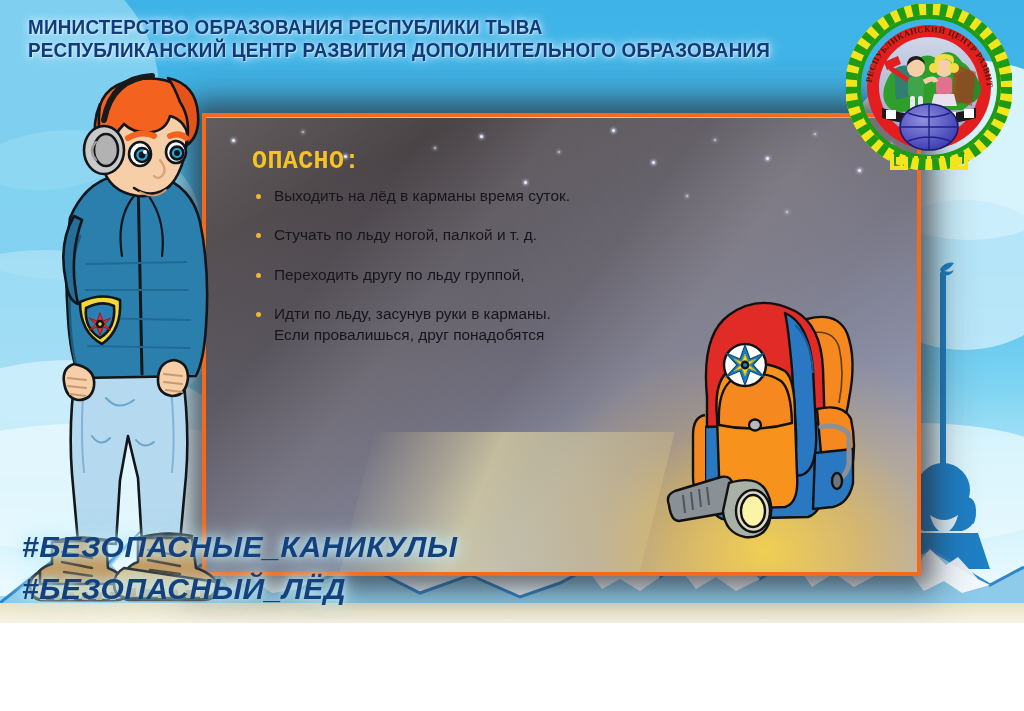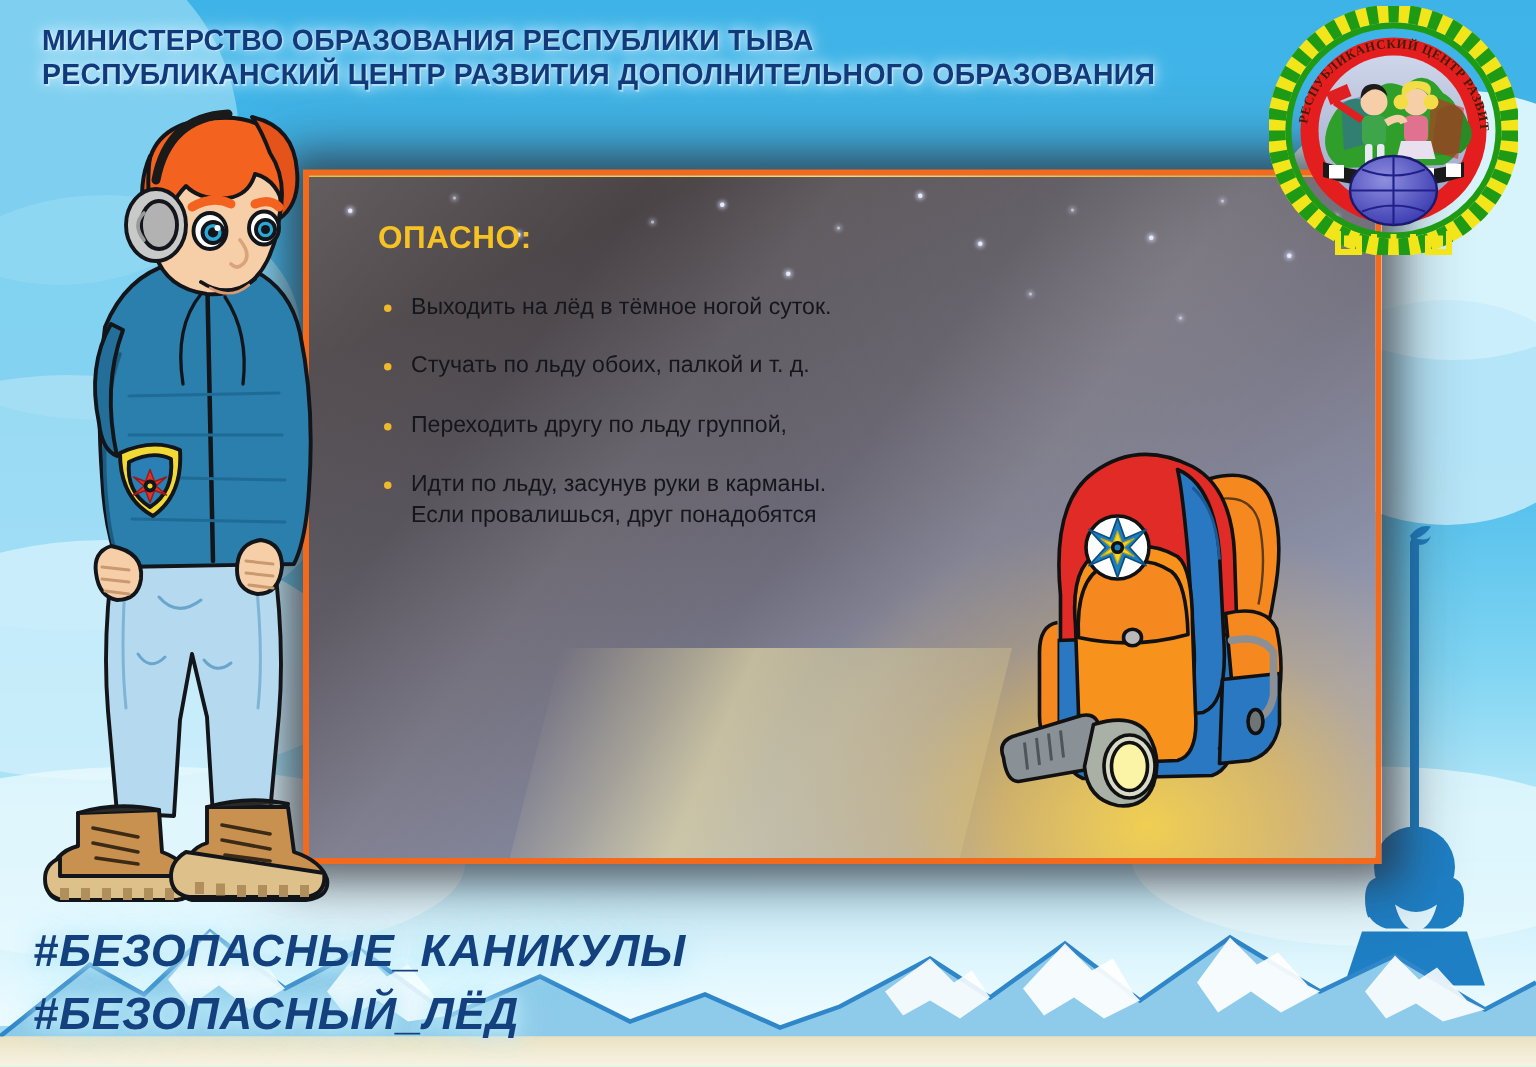--- a/index.html
+++ b/index.html
@@ -1,22 +1,22 @@
 <!DOCTYPE html>
 <html lang="ru"><head>
 <meta charset="utf-8">
 <title>Безопасный лёд</title>
 <style>
   html,body{margin:0;padding:0;background:#ffffff;}
   #poster{
     position:relative;
-    width:1024px;height:711px;
+    width:1024px;height:623px;
     overflow:hidden;
     font-family:"Liberation Sans","DejaVu Sans",sans-serif;
-    background:#86efac;
+    background:#14b8a6;
     user-select:none;
   }
 
   
   .sky{position:absolute;inset:0;background:linear-gradient(180deg,#3eb3e7 0%,#46b9ea 40%,#7ed4f2 62%,#bdeaf9 78%,#d8f4fc 90%,#eaf9fd 100%);}
   .cloud{position:absolute;border-radius:50%;background:#8ed6f2;opacity:.75;}
   .cloud.pale{background:#c8ecfa;opacity:.85;}
   .cloud.white{background:#e8f9fe;opacity:.9;}
 
   .blob{position:absolute;background:#6ec9ef;border-radius:50% 50% 50% 50%/60% 60% 40% 40%;}
@@ -58,22 +58,22 @@
   
   .warmglow{position:absolute;right:-20px;bottom:-30px;width:430px;height:260px;
     background:radial-gradient(ellipse at 60% 80%, rgba(255,214,64,.85) 0%, rgba(255,196,50,.55) 26%, rgba(255,190,60,.22) 46%, rgba(255,200,70,0) 70%);
     pointer-events:none;}
   .beam{position:absolute;left:150px;bottom:-10px;width:300px;height:150px;
     background:linear-gradient(100deg, rgba(255,240,160,0) 0%, rgba(255,240,170,.55) 40%, rgba(255,230,130,.15) 100%);
     transform:skewX(-14deg);pointer-events:none;}
 
   
   .content{position:absolute;left:46px;top:30px;width:430px;z-index:5;}
-  .danger{font-size:21px;font-weight:bold;color:#f7c223;letter-spacing:.4px;margin-bottom:24px;
-    font-family:Liberation Sans, sans-serif;}
+  .danger{font-size:25px;font-weight:bold;color:#f7c223;letter-spacing:.4px;margin-bottom:10px;
+    font-family:Liberation Mono, monospace;}
   .bullets{list-style:none;margin:0;padding:0;}
   .bullets li{position:relative;padding-left:22px;margin-bottom:19px;
     font-size:15.4px;line-height:1.33;color:#15161c;font-family:"Liberation Sans","DejaVu Sans",sans-serif;}
   .bullets li::before{content:"";position:absolute;left:4px;top:8px;width:5px;height:5px;border-radius:50%;background:#f0b92c;}
   .bullets li .l{display:block;white-space:nowrap;}
 
   
   .pack{position:absolute;left:455px;top:160px;width:240px;height:270px;z-index:6;}
 
   
@@ -253,24 +253,24 @@
         <path d="M68,206 q26,-8 36,6 q10,16 4,34 q-6,16 -24,14 q-20,-4 -22,-26 Z" fill="#a9b0a6"></path>
         <ellipse cx="92" cy="234" rx="17" ry="21" fill="#d9dbc8" stroke="#111" stroke-width="2.4"></ellipse>
         <ellipse cx="92" cy="234" rx="12" ry="16" fill="#fbf3a6"></ellipse>
       </g>
     </svg>
 
     <div class="content">
       <div class="danger">ОПАСНО:</div>
       <ul class="bullets">
         <li>
-          <span class="l">Выходить на лёд в тёмное ногой суток.</span>
+          <span class="l">Выходить на лёд в карманы время суток.</span>
         </li>
         <li>
-          <span class="l">Стучать по льду обоих, палкой и т. д.</span>
+          <span class="l">Стучать по льду ногой, палкой и т. д.</span>
         </li>
         <li>
           <span class="l">Переходить другу по льду группой,</span>
         </li>
         <li>
           <span class="l">Идти по льду, засунув руки в карманы.</span>
           <span class="l">Если провалишься, друг понадобятся</span>
         </li>
       </ul>
     </div>

